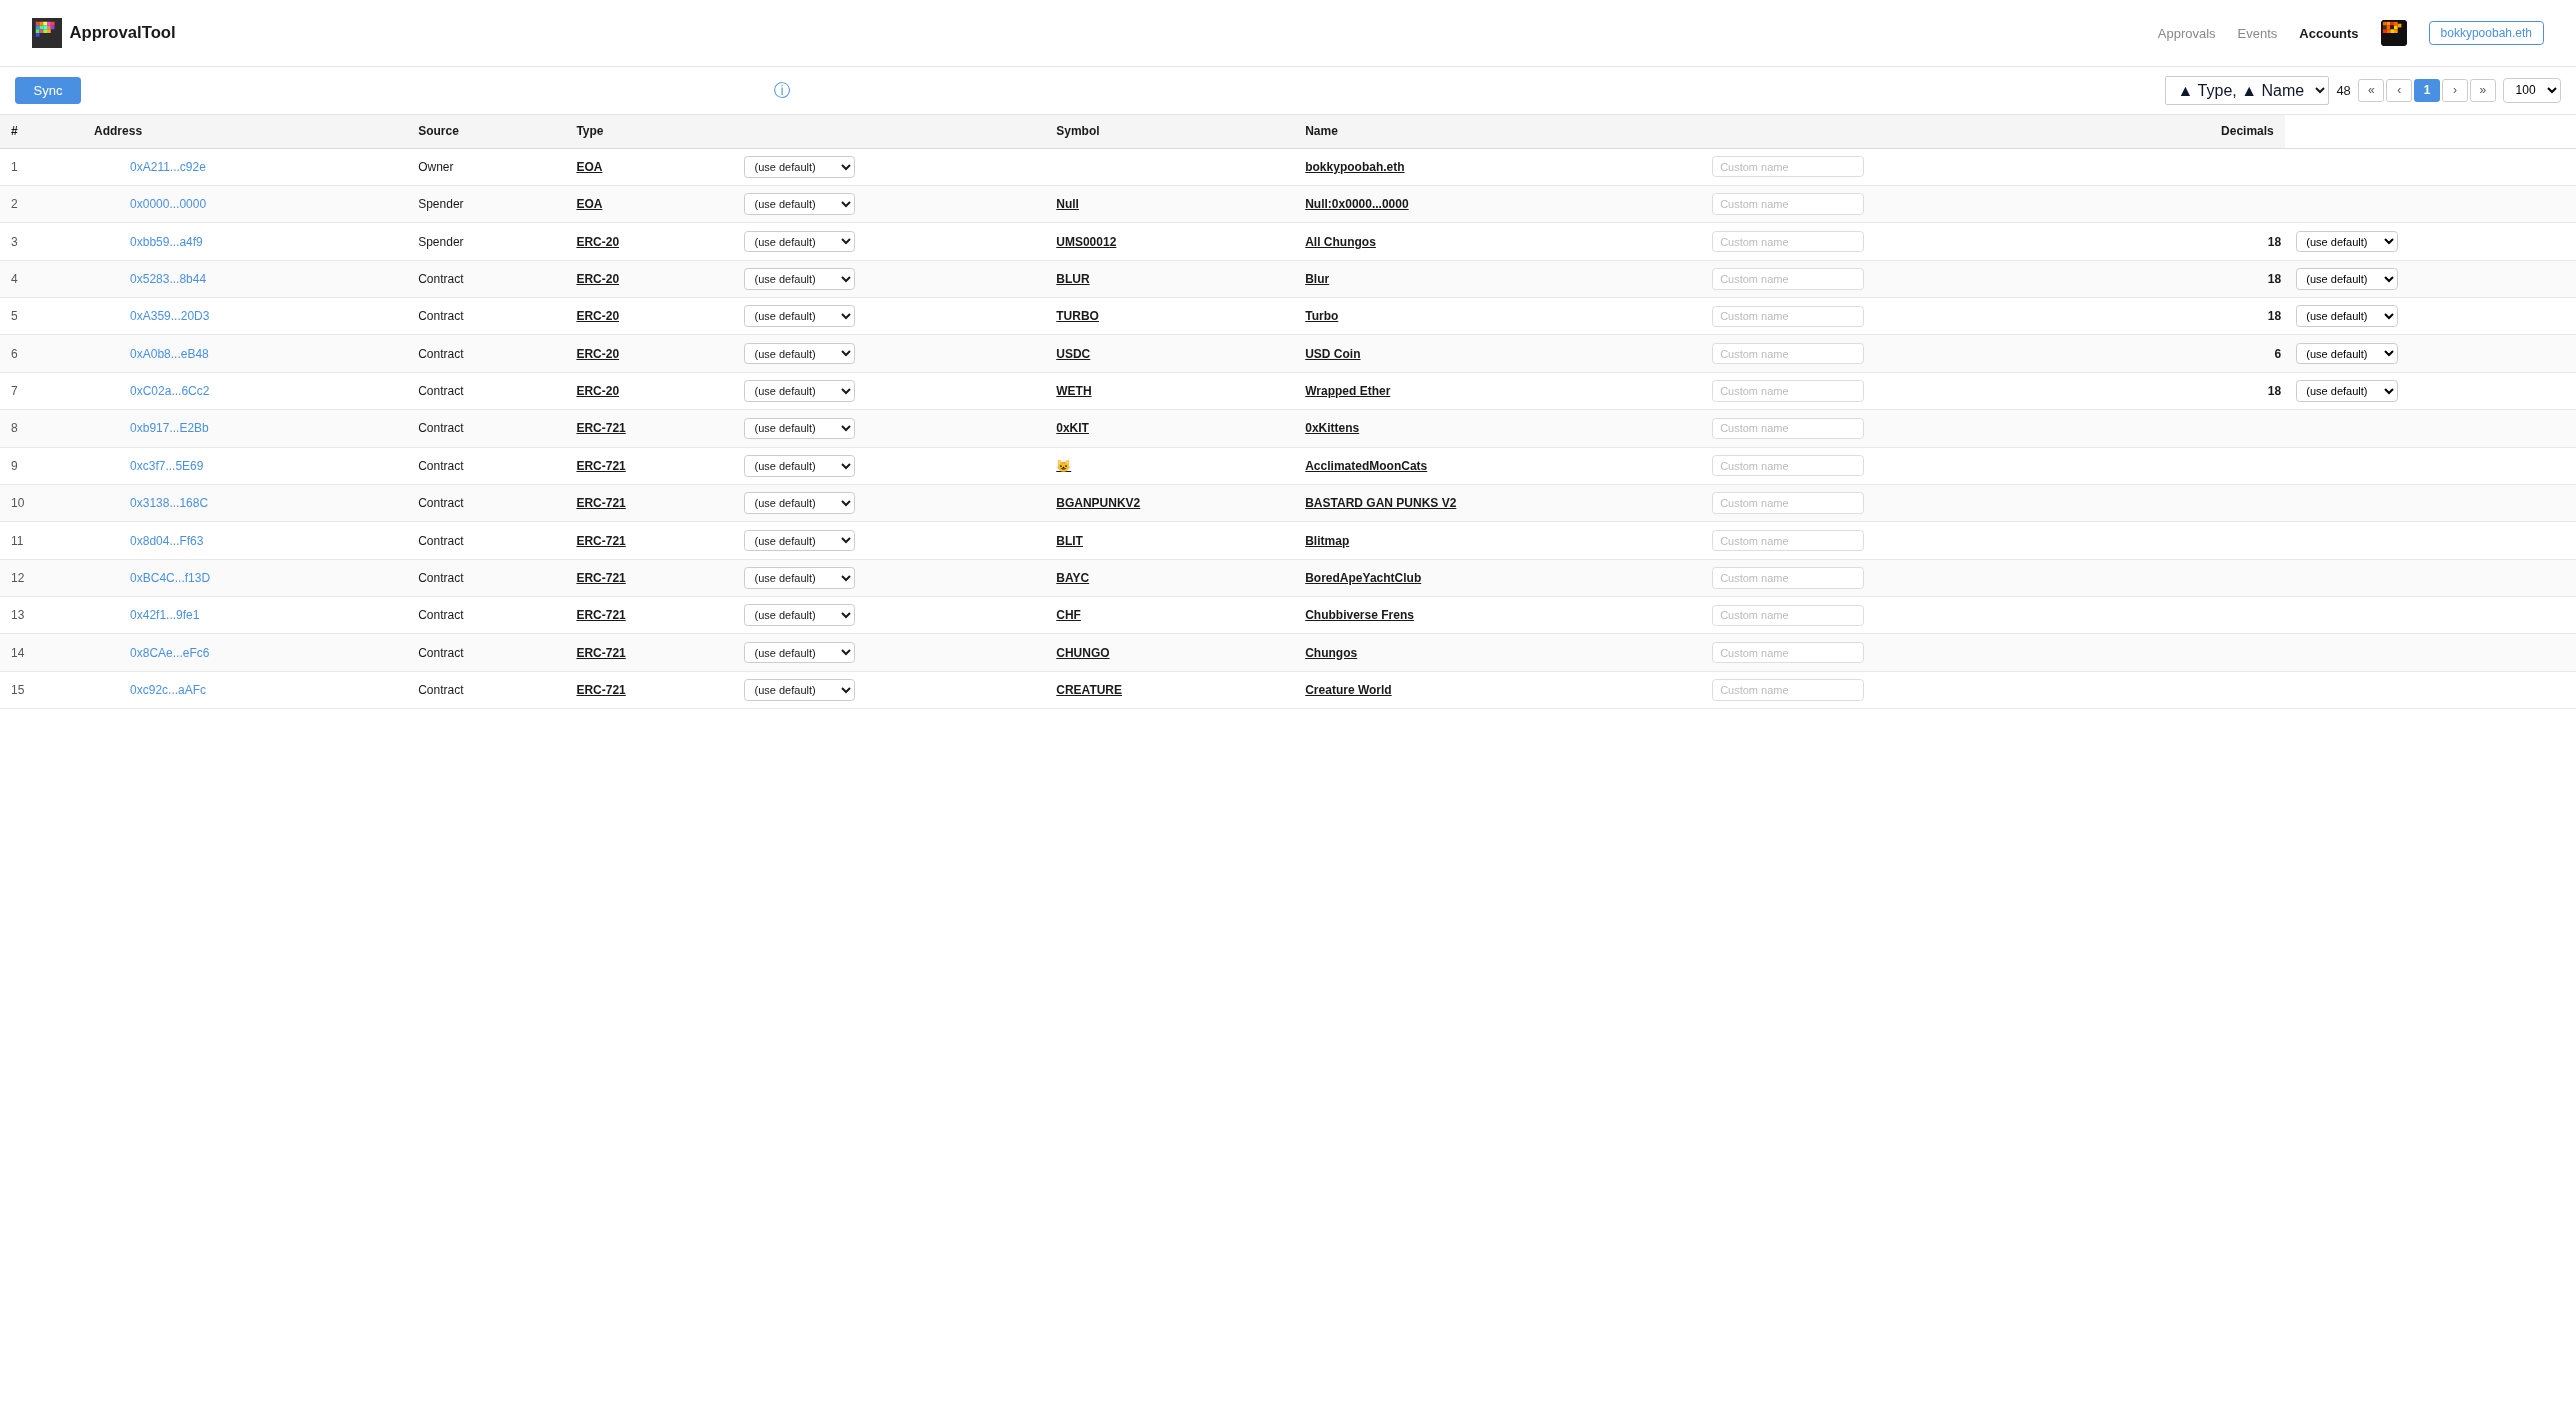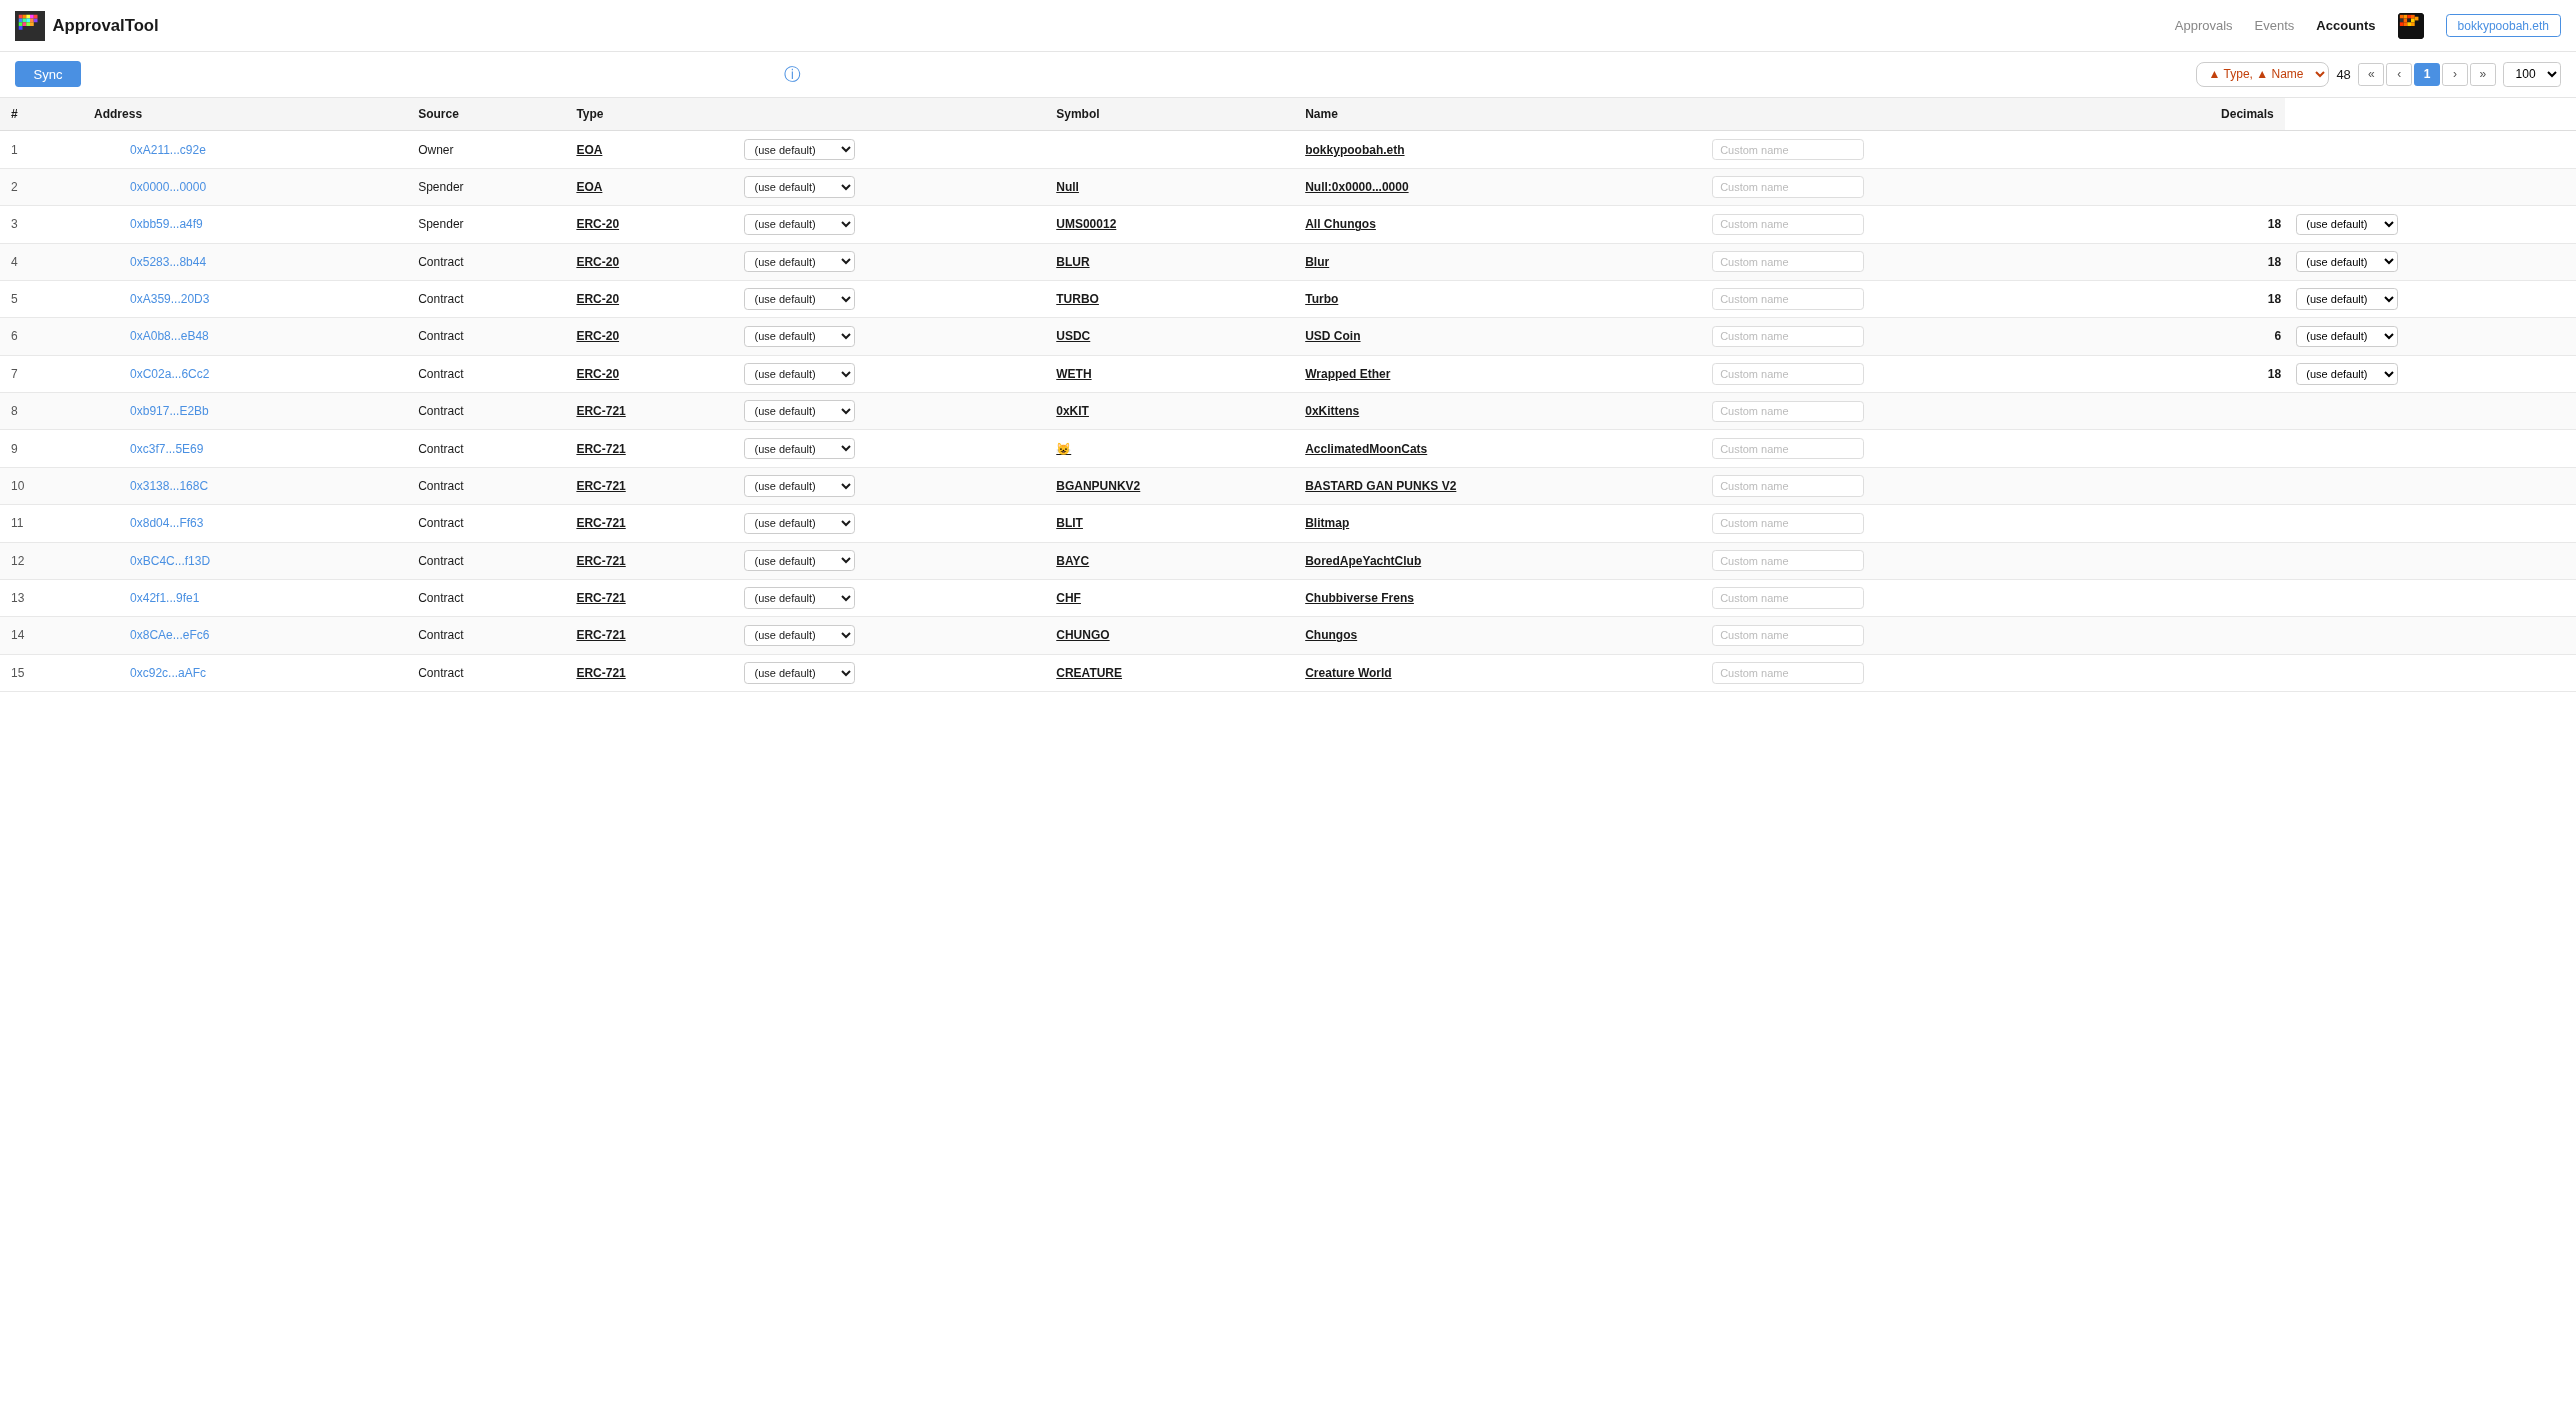--- a/index.html
+++ b/index.html
@@ -1,20 +1,20 @@
 <!DOCTYPE html>
 <html style="font-size:15px"><head>
   <meta charset="utf-8">
   <style>
     * { box-sizing: border-box; margin: 0; padding: 0; }
     body { font-family: -apple-system, BlinkMacSystemFont, 'Segoe UI', sans-serif; font-size: 13px; color: #1a1a1a; background: #fff; }
 
     
     .header {
-      display: flex; align-items: center; padding: 0 15px; height: 52px;
+      display: flex; align-items: center; padding: 0 32px; height: 67px;
       border-bottom: 0.9px solid #e5e5e5; background: #fff;
     }
     .logo { display: flex; align-items: center; gap: 7.4px; margin-right: auto; }
     .logo-icon { width: 30px; height: 30px; }
     .logo-text { font-size: 16.7px; font-weight: 600; color: #1a1a1a; }
     .nav { display: flex; align-items: center; gap: 22px; }
     .nav-link { color: #888; font-size: 13px; cursor: pointer; text-decoration: none; }
     .nav-link.active { font-weight: 700; color: #1a1a1a; }
     .account-btn {
       border: 1.9px solid #4a90e2; border-radius: 3.7px; padding: 3.7px 11px;
@@ -27,22 +27,22 @@
     .toolbar {
       display: flex; align-items: center; padding: 9.3px 15px; gap: 11px;
       border-bottom: 0.9px solid #e5e5e5; background: #fff;
     }
     .sync-btn {
       background: #4a90e2; color: #fff; border: none; border-radius: 3.7px;
       padding: 5.6px 18.5px; font-size: 13px; cursor: pointer; font-weight: 500;
     }
     .info-icon { color: #4a90e2; font-size: 16.7px; cursor: pointer; margin: 0 auto; }
     .sort-select {
-      border: 0.9px solid #ccc; border-radius: 8px; padding: 3.7px 7.4px;
-      font-size: 12px; cursor: pointer; background: #fff; color: #c2410c;
+      border: 0.9px solid #ccc; border-radius: 2px; padding: 3.7px 7.4px;
+      font-size: 16px; cursor: pointer; background: #fff; color: #0f172a;
     }
     .pagination { display: flex; align-items: center; gap: 1.9px; }
     .page-btn {
       border: 0.9px solid #ccc; background: #fff; padding: 3.7px 7.4px;
       font-size: 12px; cursor: pointer; border-radius: 2.8px; color: #555; min-width: 26px; text-align: center;
     }
     .page-btn.active { background: #4a90e2; color: #fff; border-color: #4a90e2; font-weight: 600; }
     .page-size-select {
       border: 0.9px solid #ccc; border-radius: 3.7px; padding: 3.7px 7.4px;
       font-size: 12px; cursor: pointer; background: #fff;

